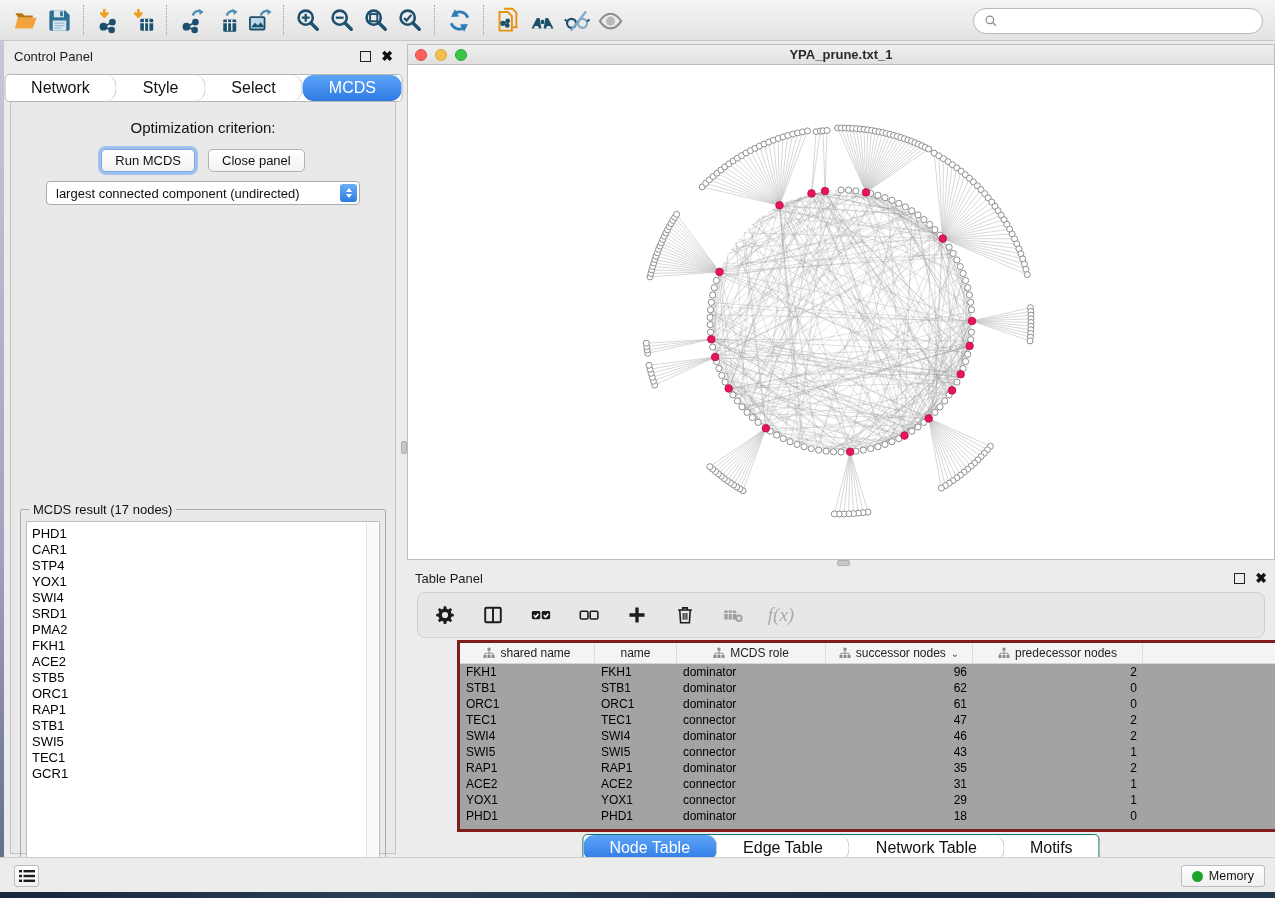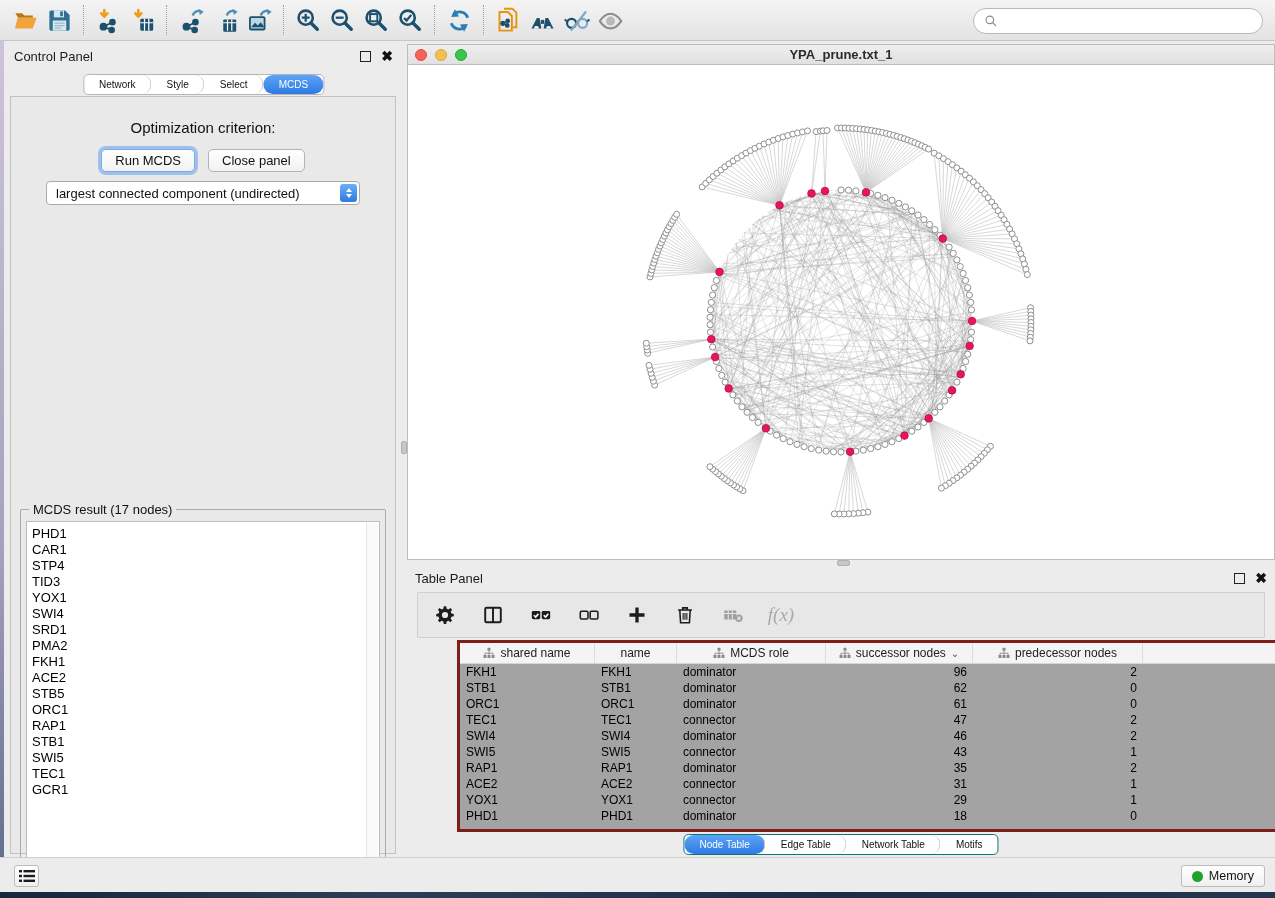--- a/index.html
+++ b/index.html
@@ -26,21 +26,21 @@
   #search-box input { border:none; outline:none; flex:1; font-size:13px; background:transparent; }
 
   
   #control-panel { position:absolute; left:6px; top:44px; width:395px; height:812px; }
   .panel-head { height:24px; display:flex; align-items:center; font-size:13px; color:#1c1c1c; }
   .panel-head .ph-title { padding-left:8px; flex:1; }
   .ph-float { width:11px; height:11px; border:1.6px solid #222; margin-right:10px; }
   .ph-close { font-size:14px; font-weight:bold; color:#111; margin-right:8px; line-height:1; }
   #cp-tabs { position:absolute; left:50%; transform:translateX(-50%); top:30px; display:flex;
     background:#fff; border:1px solid #b5b5b5; border-radius:5px; overflow:hidden; z-index:3; }
-  .seg { font-size:10px; padding:4px 15px; color:#111; border-right:1px solid #c9c9c9;
+  .seg { font-size:16px; padding:4px 26px; color:#111; border-right:1px solid #c9c9c9;
     background:#fff; white-space:nowrap;border-radius:11px; }
   .seg:last-child { border-right:none; }
   .seg.active { background:linear-gradient(180deg,#5da4f7,#2e7ae4); color:#fff; }
   #cp-content { position:absolute; left:4px; top:52px; width:386px; height:758px;
     background:#e9e9e9; border:1px solid #c2c2c2; }
   #opt-label { text-align:center; margin-top:22px; font-size:15px; color:#111; }
   #criterion-select { margin:9px auto 0; width:314px; height:24px; background:#fff;
     border:1px solid #ababab; border-radius:4px; display:flex; align-items:center;
     font-size:13px; color:#111; padding-left:9px; position:relative; }
   #criterion-select .stepper { position:absolute; right:2px; top:2px; width:17px; height:18px;
@@ -78,21 +78,21 @@
   .light { position:absolute; top:4px; width:12px; height:12px; border-radius:50%; }
   #light-red   { left:7px;  background:#f9615a; border:0.5px solid #dd4f47; }
   #light-yellow{ left:27px; background:#f6bd4f; border:0.5px solid #dba63b; }
   #light-green { left:47px; background:#39c649; border:0.5px solid #2aa838; }
   #net-title { font-size:13px; font-weight:bold; color:#2b2b2b; }
   #net-canvas { position:relative; width:100%; height:494px; background:#fff; }
 
   
   #table-panel { position:absolute; left:407px; top:566px; width:868px; height:290px; }
   #tp-toolbar { position:absolute; left:10px; top:26px; width:848px; height:46px;
-    background:#e7e7e7; border:1px solid #d0d0d0; border-radius:1px;
+    background:#e7e7e7; border:1px solid #d0d0d0; border-radius:8px;
     display:flex; align-items:center; padding-left:14px; gap:22px; }
   .tpbtn { display:flex; align-items:center; justify-content:center; width:26px; height:26px; }
   .tpbtn svg { width:22px; height:22px; }
   .tpbtn .fx { font-family:"Liberation Serif", serif; font-style:italic; font-size:19px; color:#a9a9a9; }
   #tp-table { position:absolute; left:10px; top:74px; width:848px; height:192px;
     background:#a3a3a3; border:3px solid #7f1d1d;margin-left:40px; }
   #tp-cols { display:flex; height:21px; background:#f4f4f4; border-bottom:1px solid #d6d6d6; }
   .thc { display:flex; align-items:center; justify-content:center; gap:5px;
     font-size:12px; color:#222; border-right:1px solid #ddd; height:100%; }
   .thc svg.tree { width:12px; height:12px; }
@@ -332,21 +332,20 @@
             <span class="tri-dn"></span>
           </span>
       </div>
       <div id="mcds-group">
         <span class="legend">MCDS result (17 nodes)</span>
         <div id="mcds-list">
           <div id="mcds-scroll"></div>
         <div class="li">PHD1</div>
             <div class="li">CAR1</div>
             <div class="li">STP4</div>
-            <div class="li">TID3</div>
             <div class="li">YOX1</div>
             <div class="li">SWI4</div>
             <div class="li">SRD1</div>
             <div class="li">PMA2</div>
             <div class="li">FKH1</div>
             <div class="li">ACE2</div>
             <div class="li">STB5</div>
             <div class="li">ORC1</div>
             <div class="li">RAP1</div>
             <div class="li">STB1</div>

